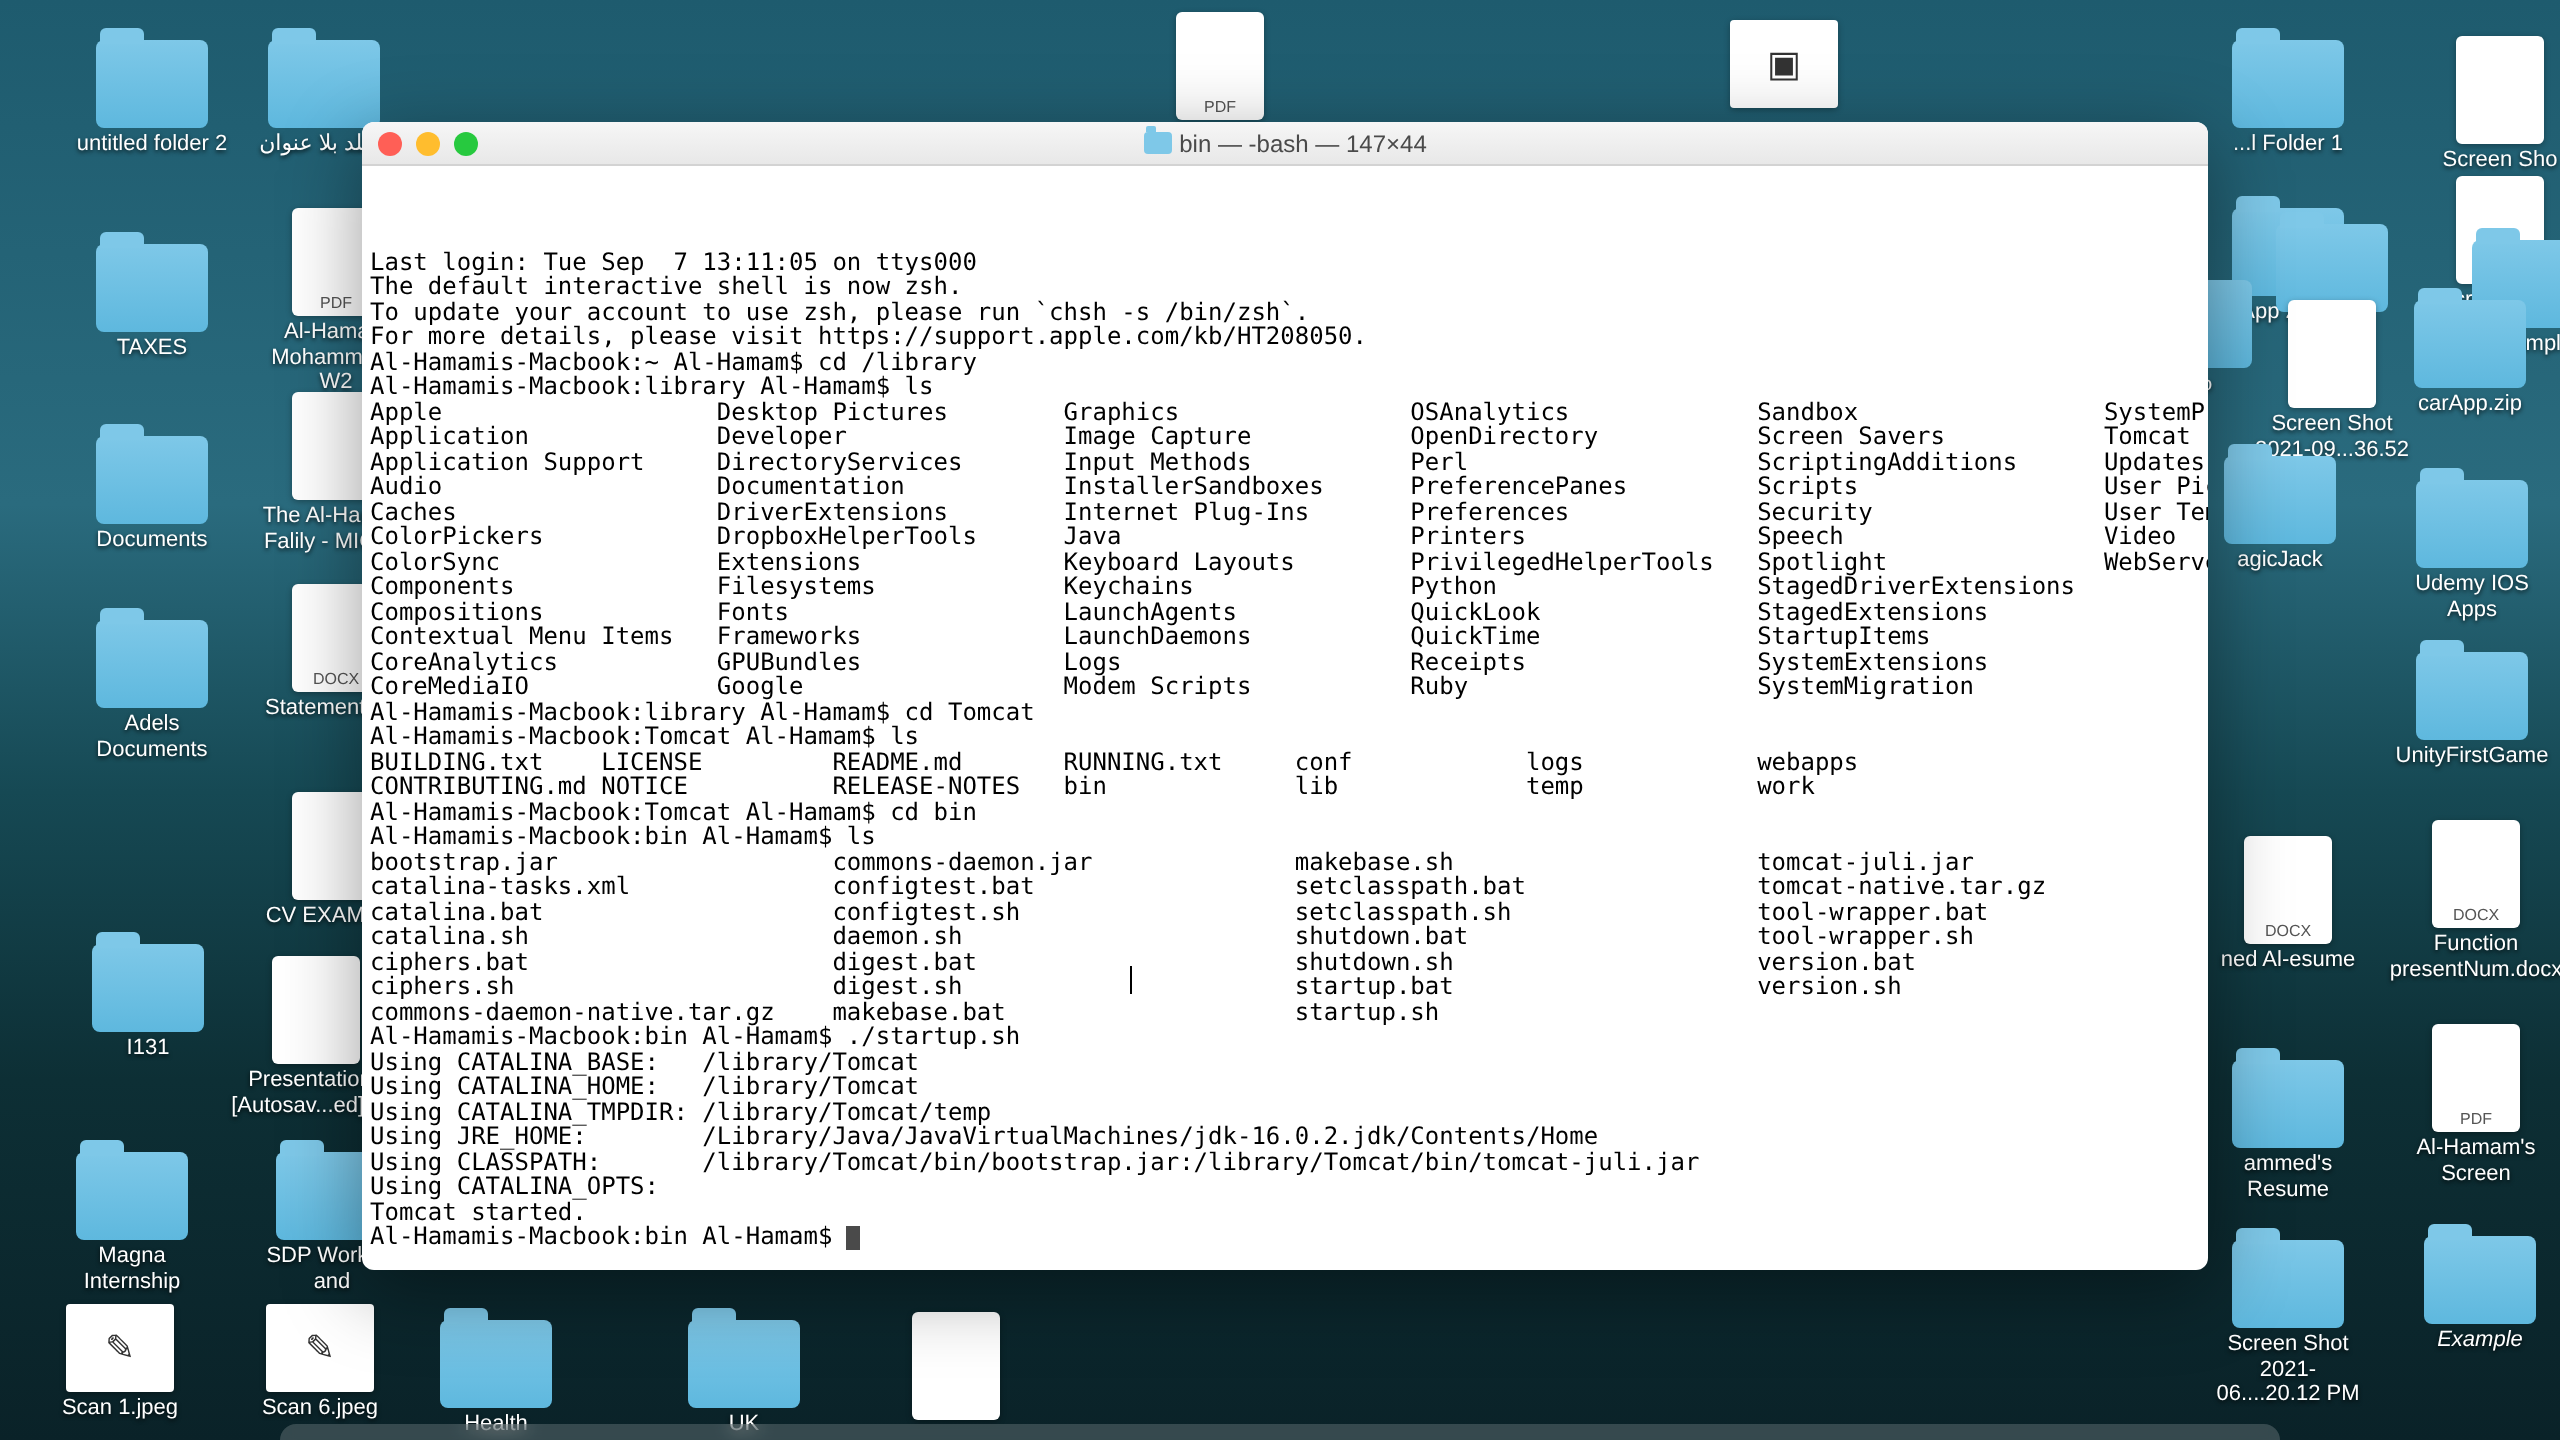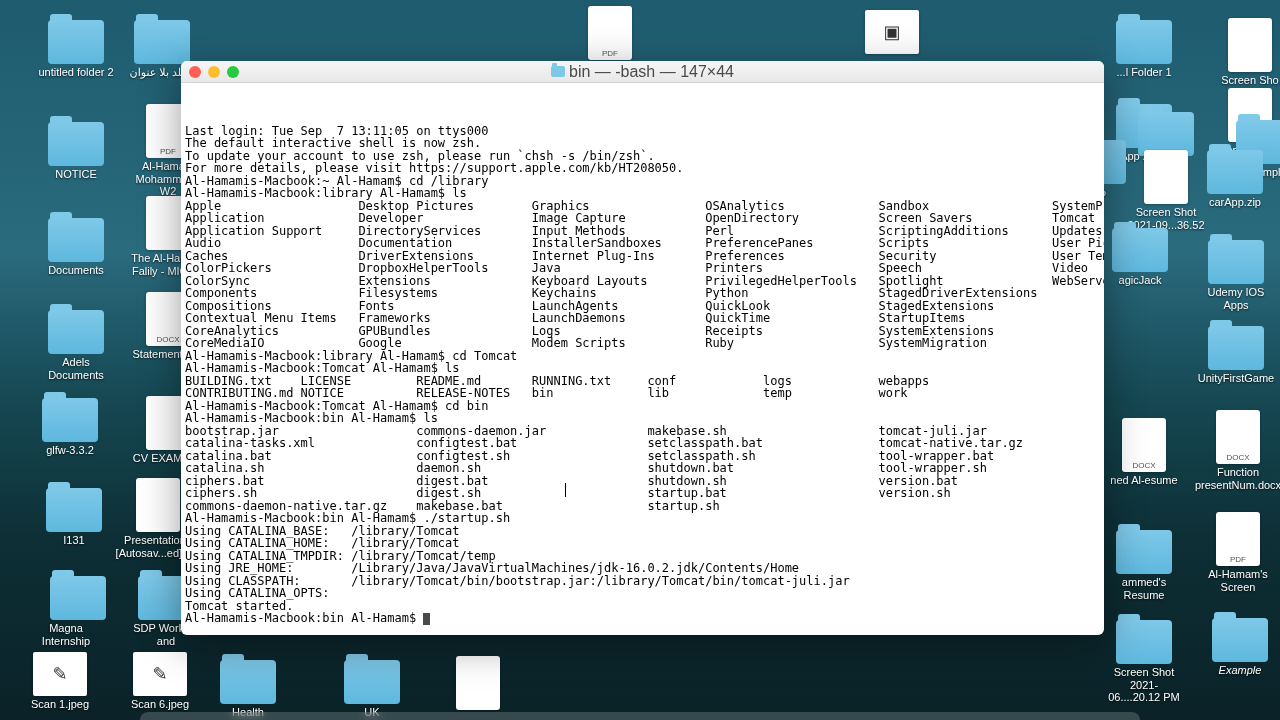--- a/index.html
+++ b/index.html
@@ -97,21 +97,21 @@
     width: 12px; height: 12px; border-radius: 50%;
     display: inline-block;
   }
   .t-close { background: #ff5f56; }
   .t-min   { background: #ffbd2e; }
   .t-max   { background: #27c93f; }
   .titlebar .title {
     position: absolute;
     left: 0; right: 0;
     text-align: center;
-    font-size: 16px;
+    font-size: 12px;
     color: #4a4a4a;
     pointer-events: none;
     display:flex;align-items:center;justify-content:center;gap:4px;
   }
   .mini-folder {
     width: 14px; height: 11px;
     background: #7ec8e8;
     border-radius: 2px;
     position: relative;
     display:inline-block;
@@ -196,21 +196,21 @@
     <div class="dicon" style="left: 1195px; top: 150px;">
       <div class="icon-folder"></div>
       <div class="label">carApp.zip</div>
     </div>
     <div class="dicon" style="left: 1126px; top: 150px;">
       <div class="icon-doc"></div>
       <div class="label">Screen Shot 2021-09...36.52</div>
     </div>
     <div class="dicon" style="left: 36px; top: 122px;">
       <div class="icon-folder"></div>
-      <div class="label">NOTICE</div>
+      <div class="label">TAXES</div>
     </div>
     <div class="dicon" style="left: 128px; top: 104px;">
       <div class="icon-doc">PDF</div>
       <div class="label">Al-Hamam Mohammed -W2</div>
     </div>
     <div class="dicon" style="left: 36px; top: 218px;">
       <div class="icon-folder"></div>
       <div class="label">Documents</div>
     </div>
     <div class="dicon" style="left: 128px; top: 196px;">
@@ -218,37 +218,33 @@
       <div class="label">The Al-Hamam Falily - MICS.p</div>
     </div>
     <div class="dicon" style="left: 36px; top: 310px;">
       <div class="icon-folder"></div>
       <div class="label">Adels Documents</div>
     </div>
     <div class="dicon" style="left: 128px; top: 292px;">
       <div class="icon-doc">DOCX</div>
       <div class="label">Statement.doc</div>
     </div>
-    <div class="dicon" style="left: 30px; top: 398px;">
-      <div class="icon-folder"></div>
-      <div class="label">glfw-3.3.2</div>
-    </div>
     <div class="dicon" style="left: 128px; top: 396px;">
       <div class="icon-doc"></div>
       <div class="label">CV EXAMPLE</div>
     </div>
-    <div class="dicon" style="left: 34px; top: 488px; justify-content: center;">
+    <div class="dicon" style="left: 34px; top: 472px; justify-content: center;">
       <div class="icon-folder"></div>
       <div class="label">I131</div>
     </div>
     <div class="dicon" style="left: 118px; top: 478px;">
       <div class="icon-doc"></div>
       <div class="label">Presentation1 [Autosav...ed].ppt</div>
     </div>
-    <div class="dicon" style="left: 26px; top: 576px; align-items: flex-end;">
+    <div class="dicon" style="left: 26px; top: 576px;">
       <div class="icon-folder"></div>
       <div class="label">Magna Internship</div>
     </div>
     <div class="dicon" style="left: 126px; top: 576px;">
       <div class="icon-folder"></div>
       <div class="label">SDP Works 1 and</div>
     </div>
     <div class="dicon" style="left: 20px; top: 652px;">
       <div class="icon-img">✎</div>
       <div class="label">Scan 1.jpeg</div>

